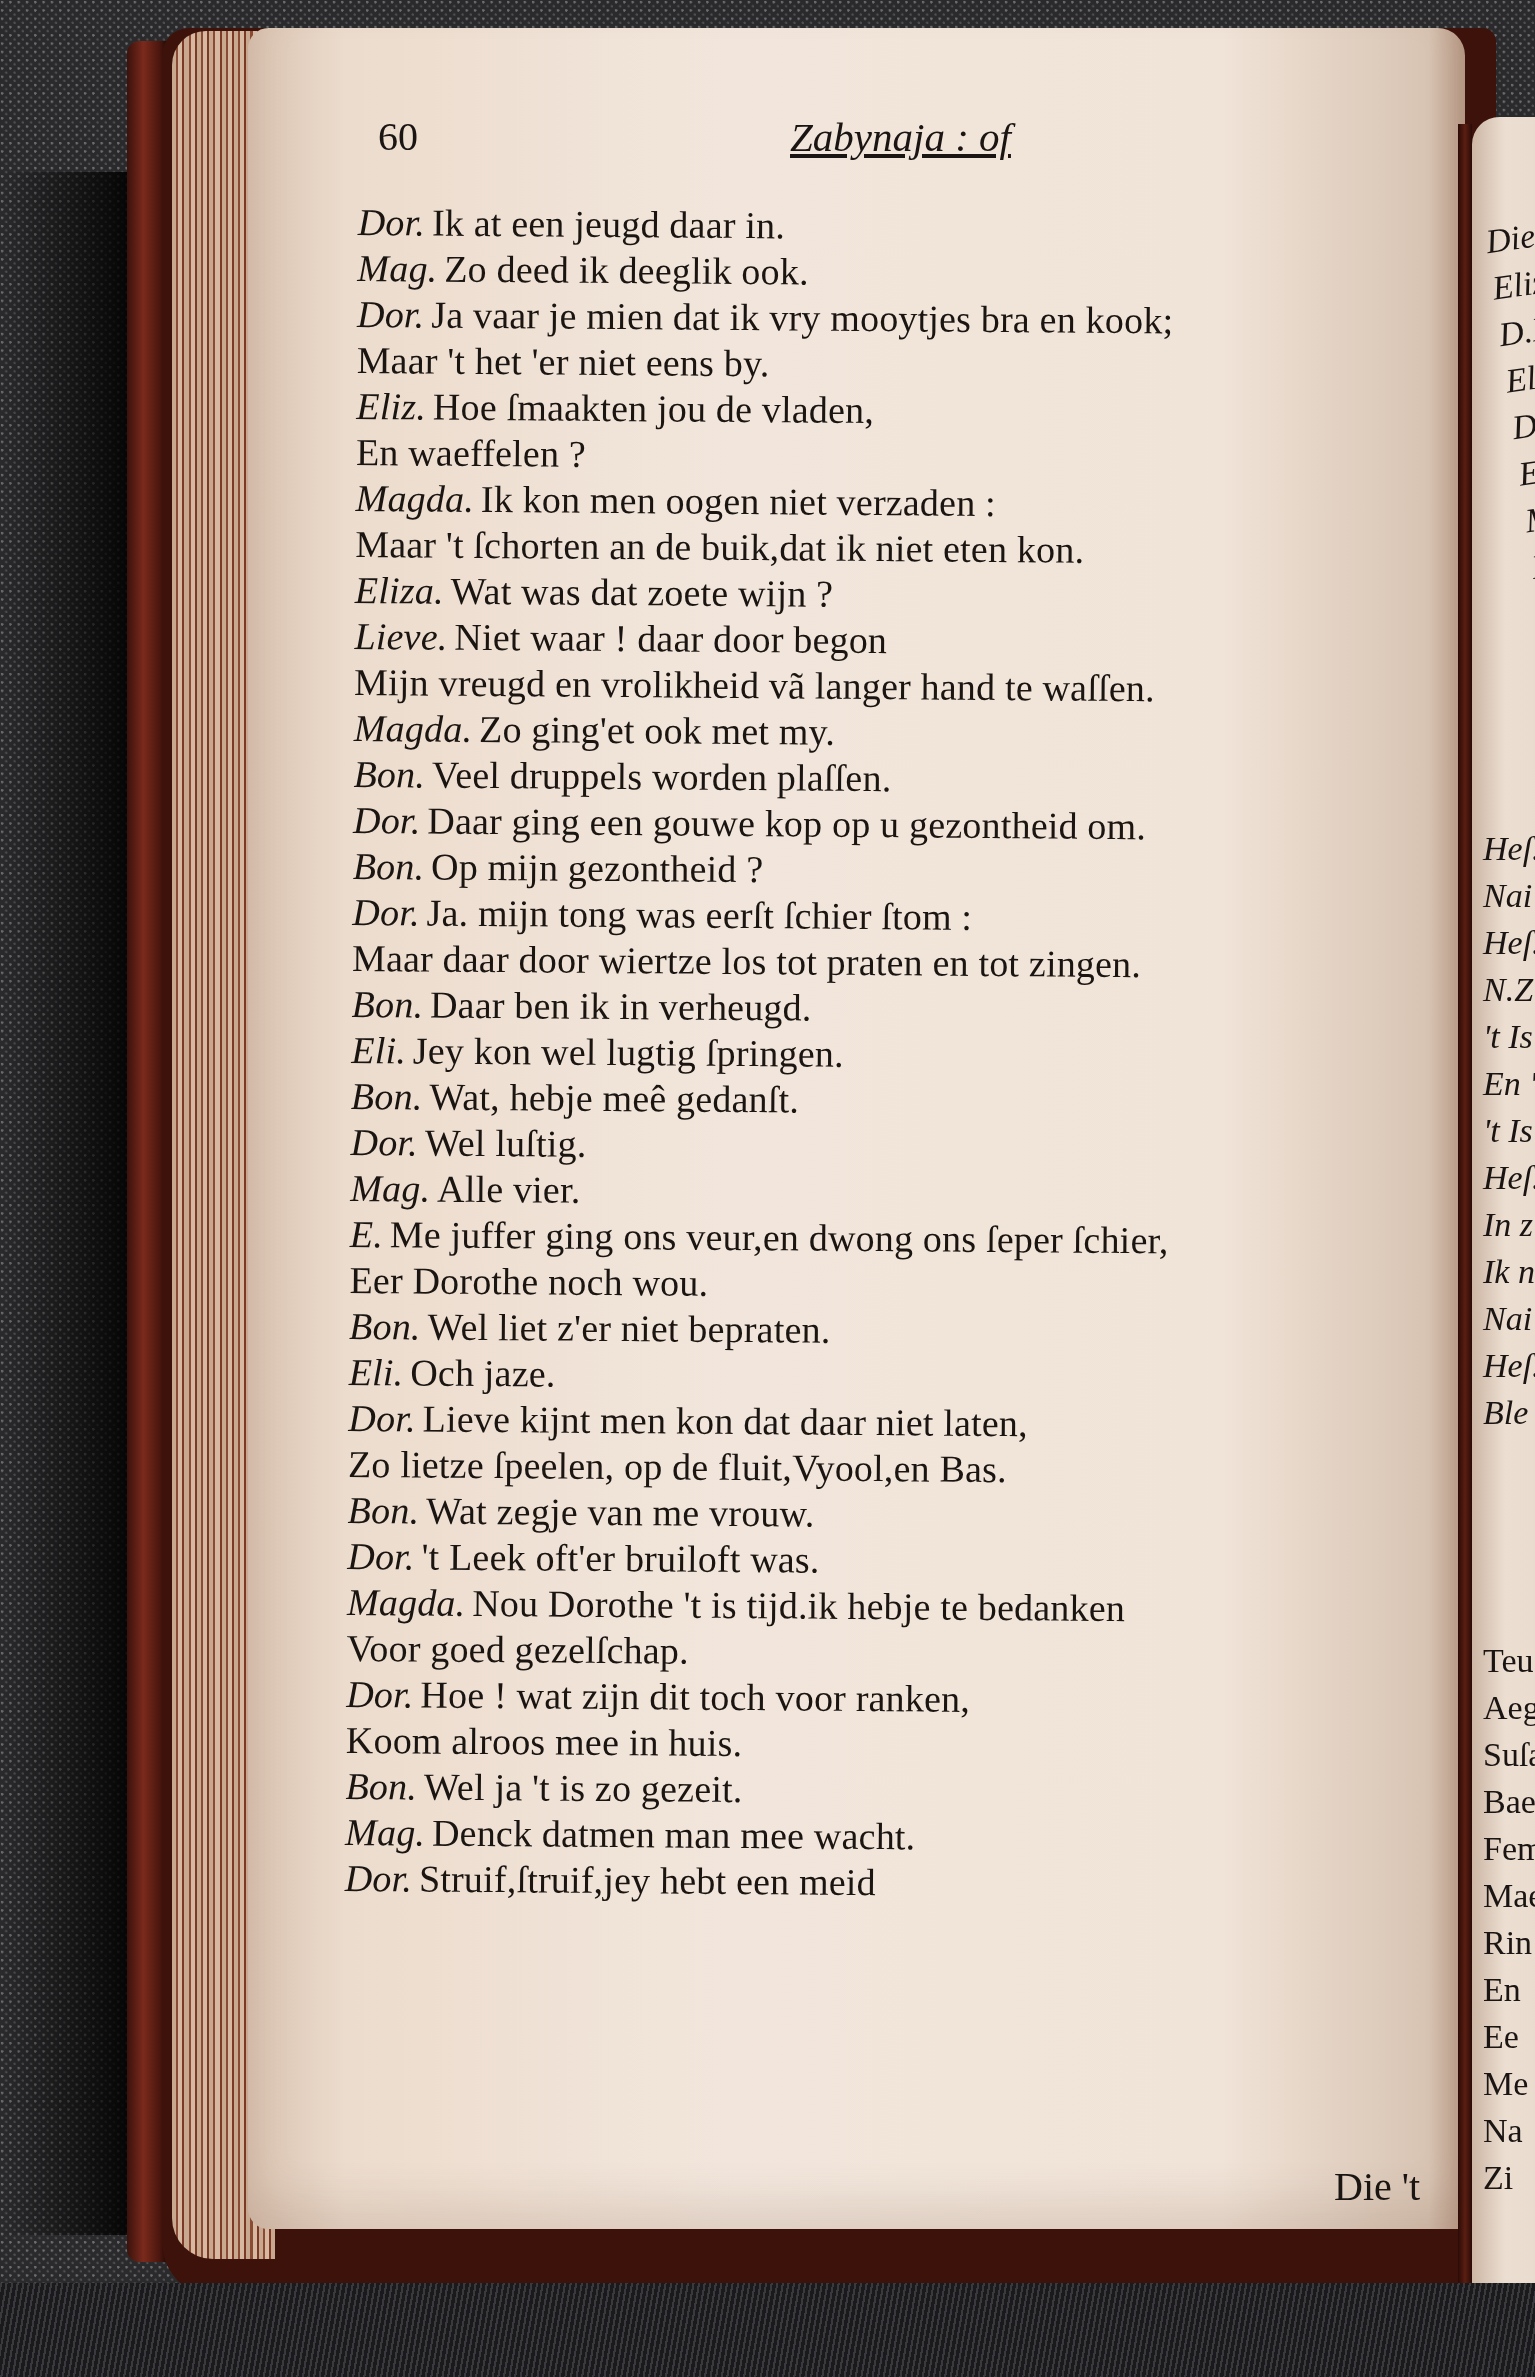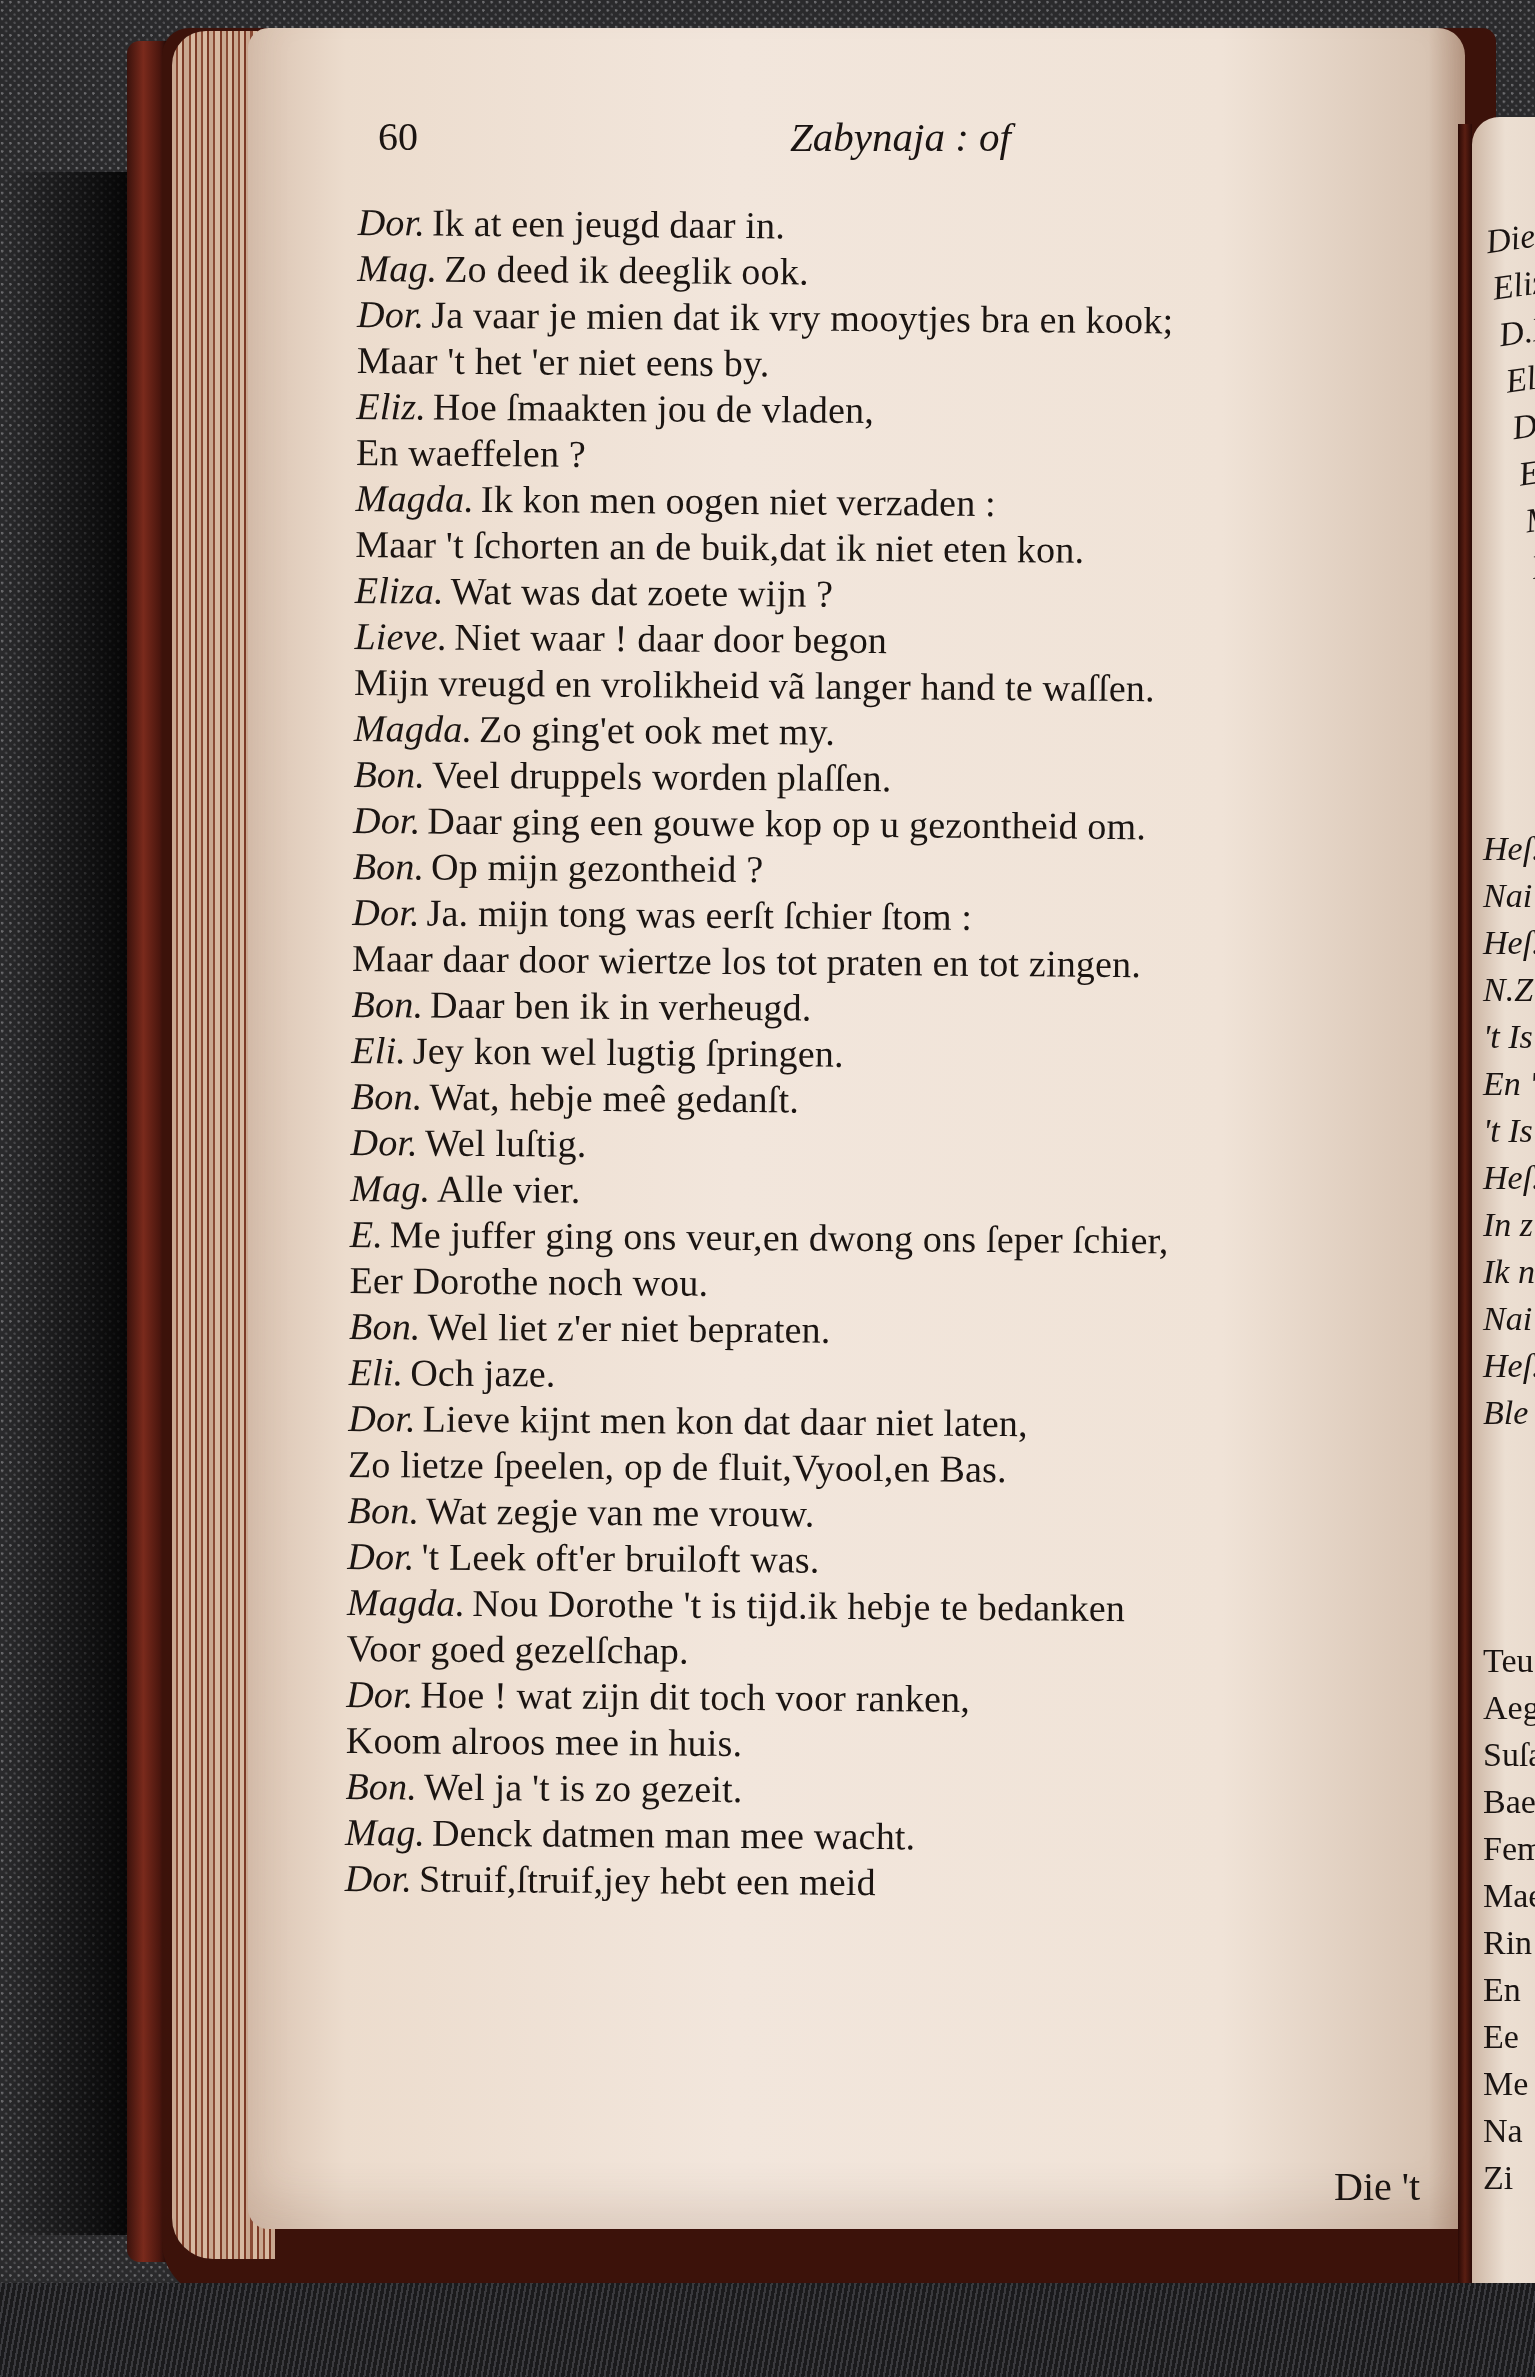--- a/index.html
+++ b/index.html
@@ -47,21 +47,21 @@
     border-radius: 27.5px 0 0 0;
     overflow: hidden;
   }
   .header {
     position: absolute; left: 364px; top: 113px; width: 825px; height: 62px;
   }
   .page-number {
     position: absolute; left: 0; top: 0; font-size: 40px; color: #1a1412; margin-left: 14px;
   }
   .running-title {
-    position: absolute; left: 426px; top: 0; font-size: 41px; font-style: italic; color: #1a1412;
+    position: absolute; left: 426px; top: 0; font-size: 41px; font-style: italic; color: #1a1412; text-decoration: underline;
   }
   .text-block {
     position: absolute; left: 358px; top: 199px; width: 1114px;
     transform: rotate(0.45deg); transform-origin: left top;
   }
   .line {
     font-size: 38px; line-height: 46px; color: #1b1512; white-space: nowrap;
     letter-spacing: 0.2px;
   }
   .line .speaker { font-style: italic; margin-right: 6.9px; }

